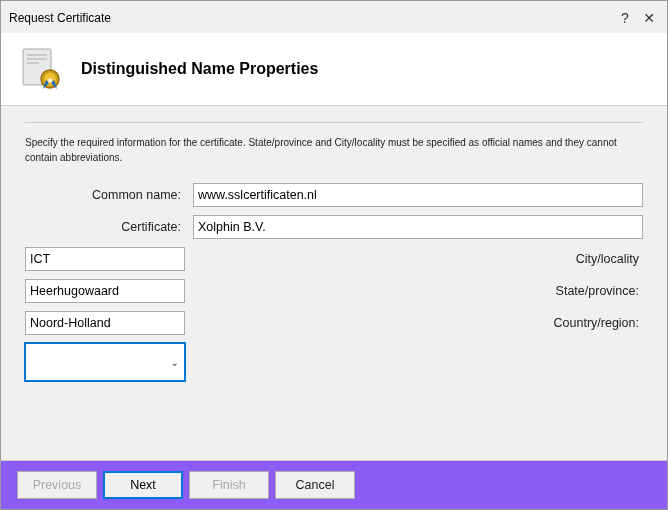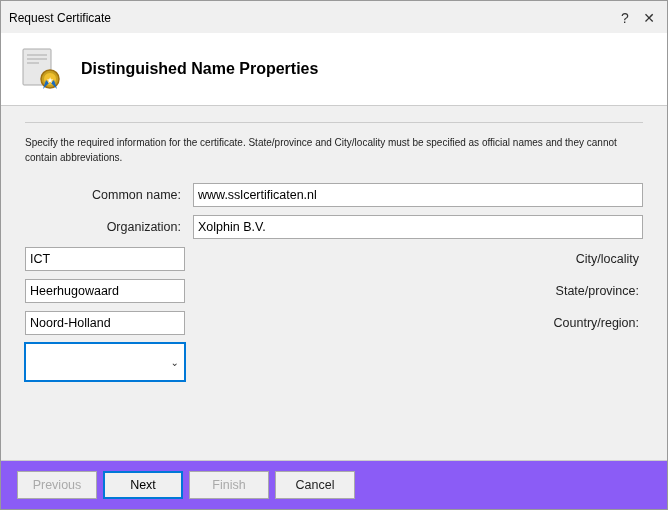--- a/index.html
+++ b/index.html
@@ -214,21 +214,21 @@
 
   <div class="dialog-body">
     <div class="separator-line"></div>
     <p class="description">Specify the required information for the certificate. State/province and City/locality must be specified as official names and they cannot contain abbreviations.</p>
 
     <div class="form-table">
 
       <label class="form-label">Common name:</label>
       <input class="form-input" type="text" value="www.sslcertificaten.nl" style="">
 
-      <label class="form-label">Organization:</label>
+      <label class="form-label">Certificate:</label>
       <input class="form-input" type="text" value="Xolphin B.V." style="">
 
       <div style="display:flex;">
         <input class="form-input form-input-short" type="text" value="ICT" style="">
       </div>
 
       <label class="form-label">City/locality</label>
       <div style="display:flex;">
         <input class="form-input form-input-short" type="text" value="Heerhugowaard" style="">
       </div>

